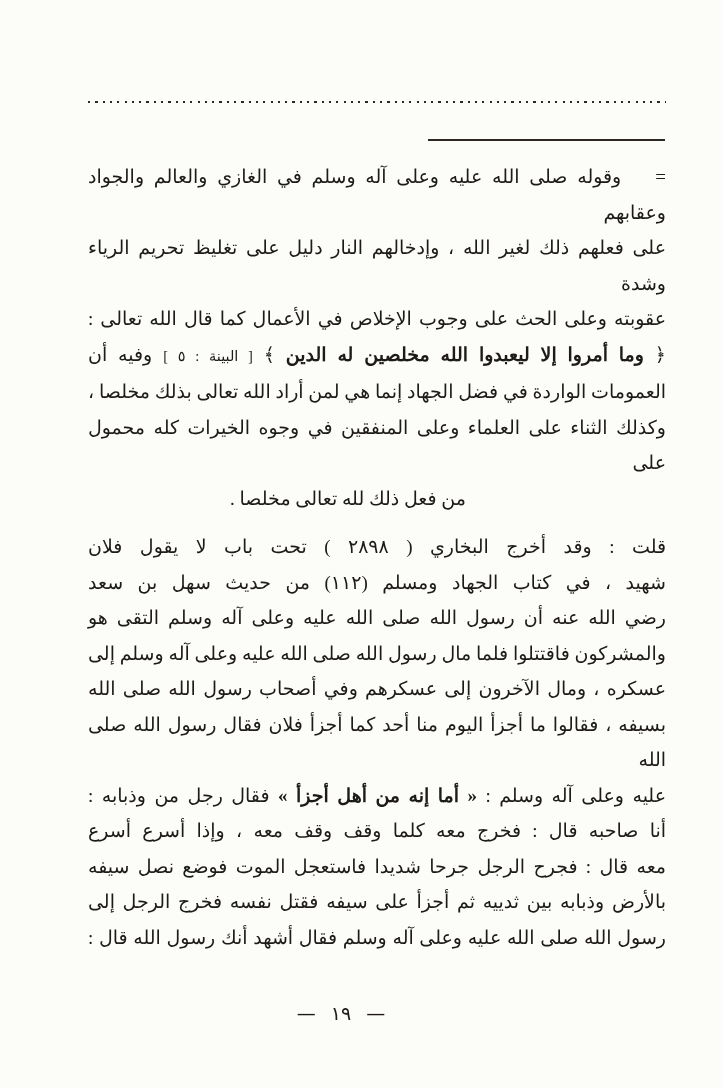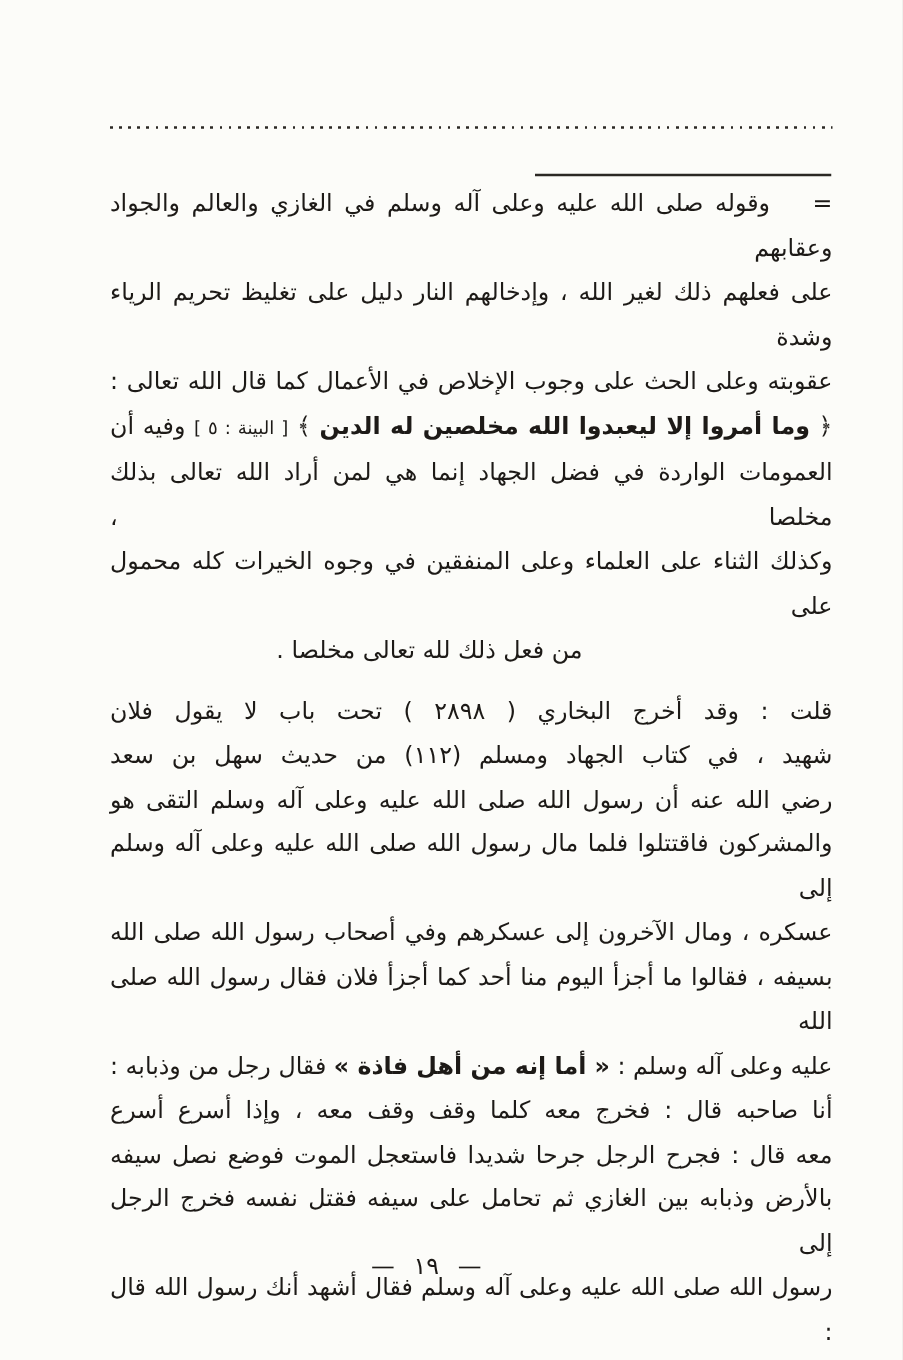--- a/index.html
+++ b/index.html
@@ -35,27 +35,28 @@
     position: absolute;
     top: 139px;
     left: 428px;
     width: 237px;
     height: 2px;
     background: var(--rule);
   }
   
   .text-body {
     position: absolute;
-    top: 146px;
+    top: 159px;
     left: 88px;
     width: 578px;
     direction: rtl;
     font-size: 19px;
     line-height: 35.5px;
     text-rendering: optimizeLegibility;
+    font-family: Liberation Serif, serif;
   }
   .line {
     text-align: justify;
     text-align-last: justify;
     min-height: 35.5px;
   }
   .line .bold { font-weight: bold; }
   .line .small { font-size: 14.5px; }
   .line .spacer { display: inline-block; width: 34px; height: 1px; }
   .para-start { margin-top: 13px; }
@@ -96,24 +97,24 @@
       <div class="line"><span>﴿ </span><span class="bold">وما أمروا إلا ليعبدوا الله مخلصين له الدين</span><span> ﴾ </span><span class="small">[ البينة : ٥ ]</span><span> وفيه أن</span></div>
       <div class="line"><span>العمومات الواردة في فضل الجهاد إنما هي لمن أراد الله تعالى بذلك مخلصا ،</span></div>
       <div class="line"><span>وكذلك الثناء على العلماء وعلى المنفقين في وجوه الخيرات كله محمول على</span></div>
       <div class="line para-end-short"><span>من فعل ذلك لله تعالى مخلصا .</span></div>
       <div class="line para-start"><span>قلت : وقد أخرج البخاري ( ٢٨٩٨ ) تحت باب لا يقول فلان</span></div>
       <div class="line"><span>شهيد ، في كتاب الجهاد ومسلم (١١٢) من حديث سهل بن سعد</span></div>
       <div class="line"><span>رضي الله عنه أن رسول الله صلى الله عليه وعلى آله وسلم التقى هو</span></div>
       <div class="line"><span>والمشركون فاقتتلوا فلما مال رسول الله صلى الله عليه وعلى آله وسلم إلى</span></div>
       <div class="line"><span>عسكره ، ومال الآخرون إلى عسكرهم وفي أصحاب رسول الله صلى الله</span></div>
       <div class="line"><span>بسيفه ، فقالوا ما أجزأ اليوم منا أحد كما أجزأ فلان فقال رسول الله صلى الله</span></div>
-      <div class="line"><span>عليه وعلى آله وسلم : </span><span class="bold">« أما إنه من أهل فاذة »</span><span> فقال رجل من وذبابه :</span></div>
+      <div class="line"><span>عليه وعلى آله وسلم : </span><span class="bold">« أما إنه من أهل أجزأ »</span><span> فقال رجل من وذبابه :</span></div>
       <div class="line"><span>أنا صاحبه قال : فخرج معه كلما وقف وقف معه ، وإذا أسرع أسرع</span></div>
       <div class="line"><span>معه قال : فجرح الرجل جرحا شديدا فاستعجل الموت فوضع نصل سيفه</span></div>
-      <div class="line"><span>بالأرض وذبابه بين الغازي ثم تحامل على سيفه فقتل نفسه فخرج الرجل إلى</span></div>
+      <div class="line"><span>بالأرض وذبابه بين ثدييه ثم أجزأ على سيفه فقتل نفسه فخرج الرجل إلى</span></div>
       <div class="line"><span>رسول الله صلى الله عليه وعلى آله وسلم فقال أشهد أنك رسول الله قال :</span></div>
     </div>
 
   <div class="footer">
     <span class="page-num">— ١٩ —</span>
   </div>
 
 </div>
 
 </body></html>

